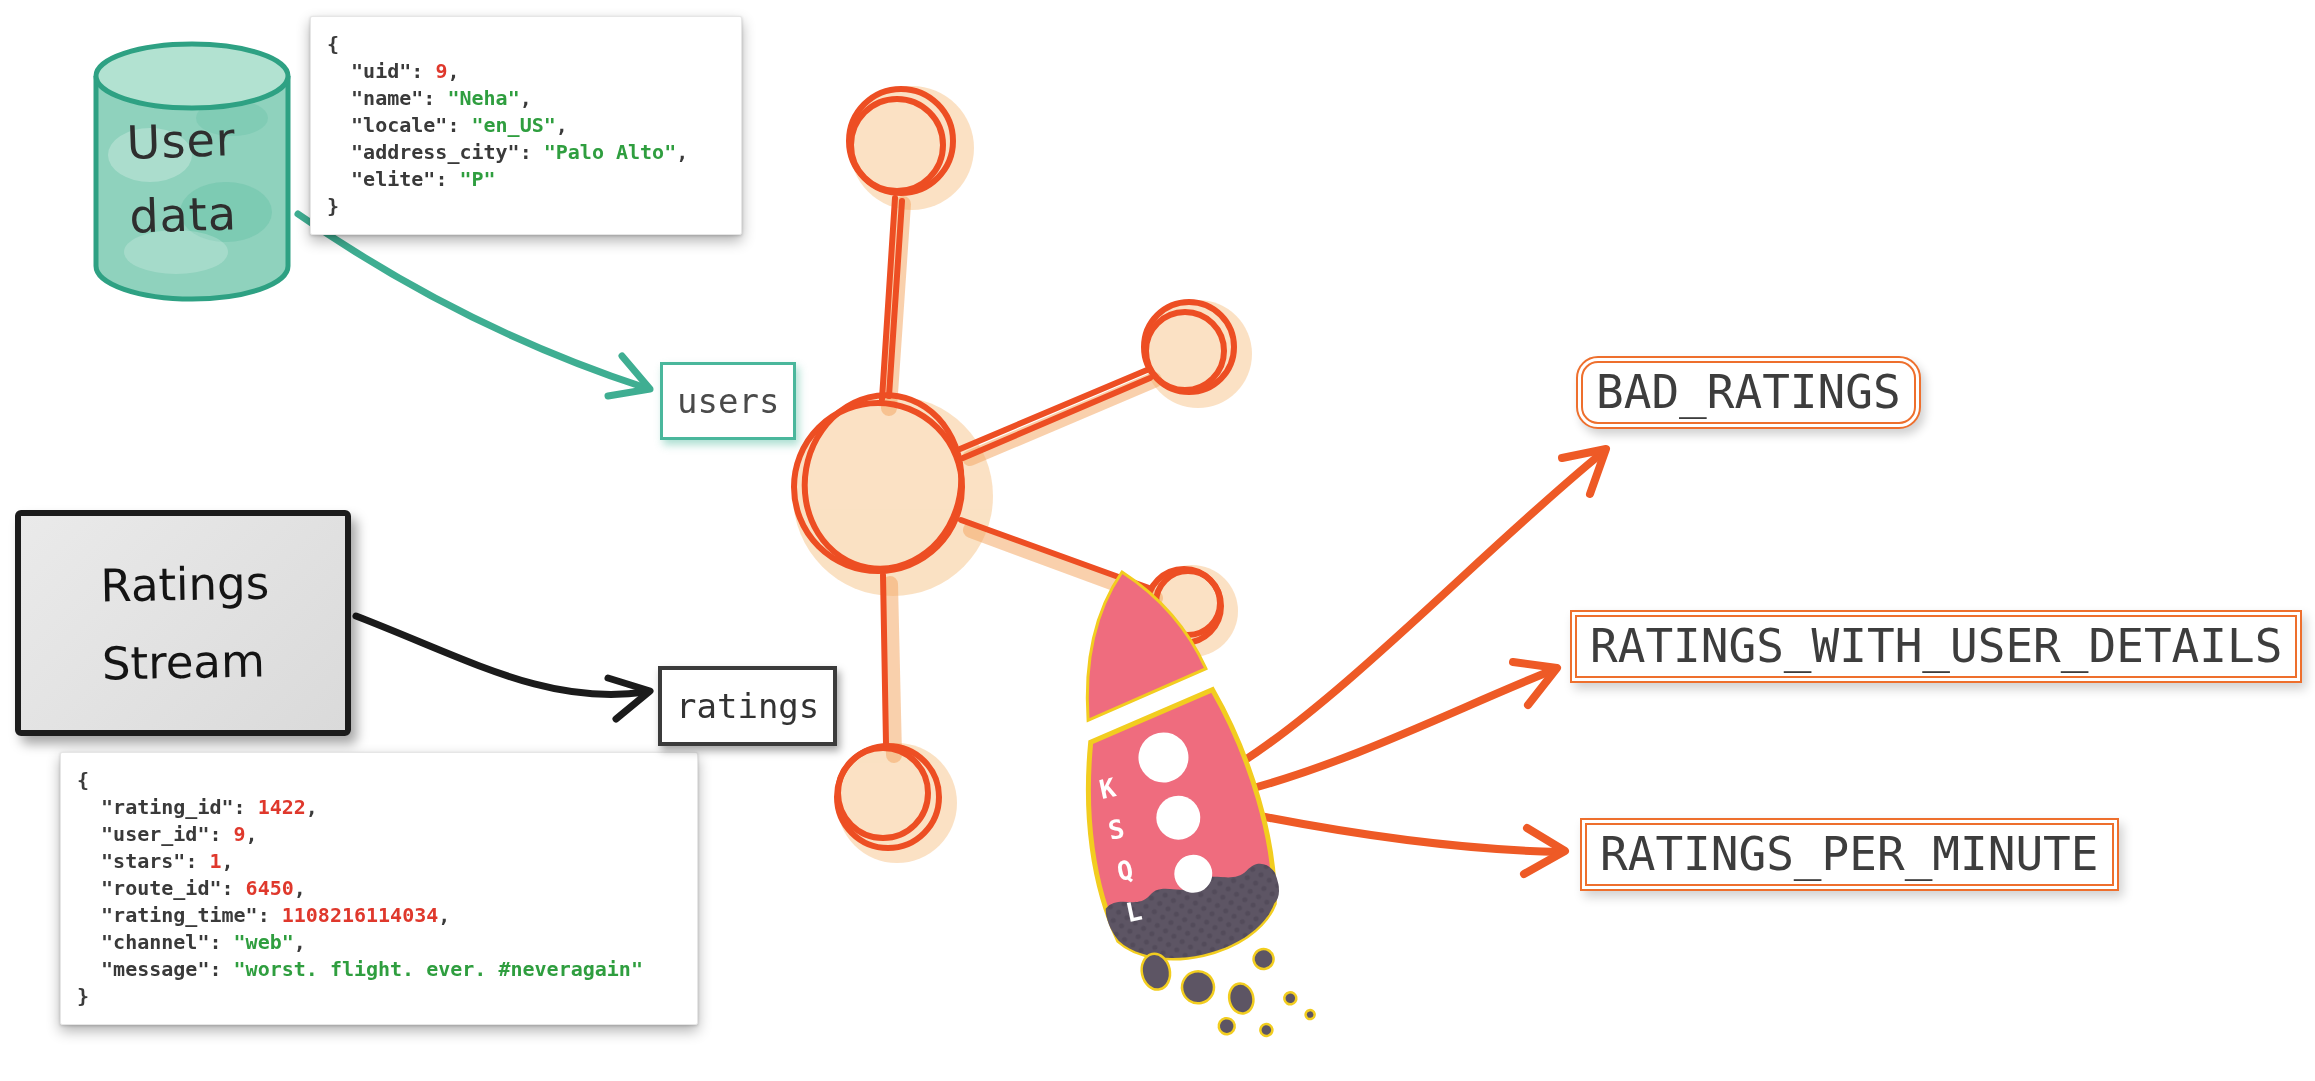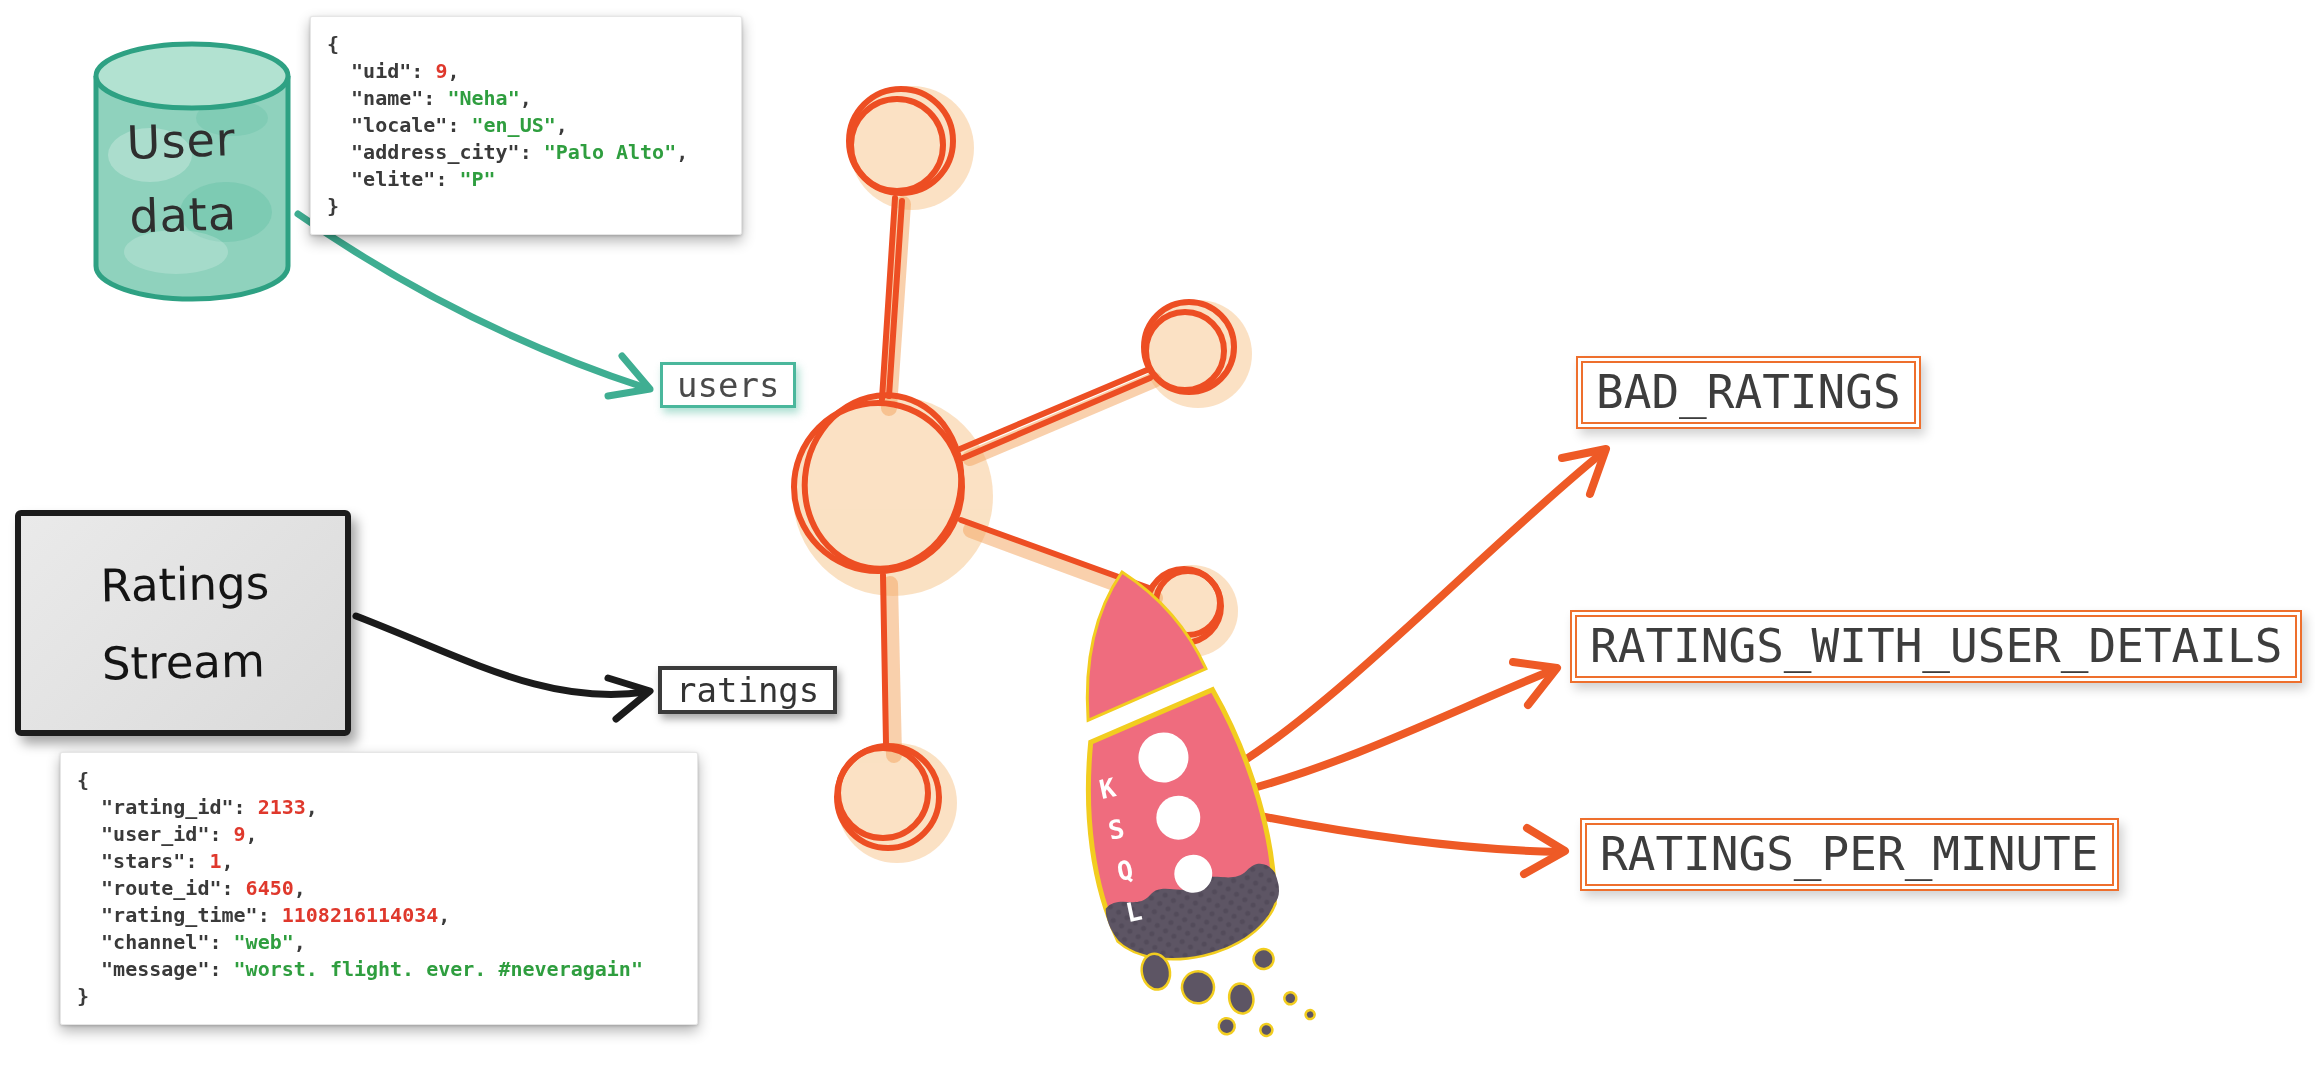--- a/index.html
+++ b/index.html
@@ -27,21 +27,21 @@
               transform:rotate(-2deg);}
   .stream-box{width:336px;height:226px;box-sizing:border-box;
               background:linear-gradient(135deg,#eaeaea,#dadada);
               border:6px solid #1c1c1c;border-radius:6px;
               box-shadow:6px 8px 12px rgba(0,0,0,.35);}
   .stream-text{padding:30px 0 0 80px;font-size:45px;line-height:78px;color:#141414;
                transform:rotate(-1deg);}
 
   
   .topic-label{background:#ffffff;font-family:"DejaVu Sans Mono",monospace;
-               font-size:34px;padding:0 14px;white-space:nowrap;}
+               font-size:34px;padding:16px 14px;white-space:nowrap;}
   .topic-users{border:3px solid #4ab79c;color:#4a4a4a;
                box-shadow:3px 5px 8px rgba(74,183,156,.45);}
   .topic-ratings{border:4px solid #3b3b3b;color:#333333;
                box-shadow:3px 5px 8px rgba(0,0,0,.35);}
 
   
   .output-box{background:#ffffff;border:7px double #ee6f2d;color:#3d3d3d;
               font-family:"DejaVu Sans Mono",monospace;font-size:46px;line-height:1.15;
               padding:3px 13px;white-space:nowrap;
               box-shadow:4px 6px 10px rgba(0,0,0,.18);}
@@ -179,35 +179,35 @@
   <div class="abs stream-box layer2" style="left:15px;top:510px;">
     <div class="stream-text">
       <div>Ratings</div>
       <div>Stream</div>
     </div>
   </div>
 
   <div class="abs code-card layer2" style="left:60px;top:752px;width:604px;">
     <div class="code">
         <div class="code-line"><span class="tok-brace">{</span></div>
-        <div class="code-line code-indent"><span class="tok-key">"rating_id"</span><span class="tok-punc">: </span><span class="tok-number">2133</span><span class="tok-punc">,</span></div>
+        <div class="code-line code-indent"><span class="tok-key">"rating_id"</span><span class="tok-punc">: </span><span class="tok-number">1422</span><span class="tok-punc">,</span></div>
         <div class="code-line code-indent"><span class="tok-key">"user_id"</span><span class="tok-punc">: </span><span class="tok-number">9</span><span class="tok-punc">,</span></div>
         <div class="code-line code-indent"><span class="tok-key">"stars"</span><span class="tok-punc">: </span><span class="tok-number">1</span><span class="tok-punc">,</span></div>
         <div class="code-line code-indent"><span class="tok-key">"route_id"</span><span class="tok-punc">: </span><span class="tok-number">6450</span><span class="tok-punc">,</span></div>
         <div class="code-line code-indent"><span class="tok-key">"rating_time"</span><span class="tok-punc">: </span><span class="tok-number">1108216114034</span><span class="tok-punc">,</span></div>
         <div class="code-line code-indent"><span class="tok-key">"channel"</span><span class="tok-punc">: </span><span class="tok-string">"web"</span><span class="tok-punc">,</span></div>
         <div class="code-line code-indent"><span class="tok-key">"message"</span><span class="tok-punc">: </span><span class="tok-string">"worst. flight. ever. #neveragain"</span><span class="tok-punc"></span></div>
         <div class="code-line"><span class="tok-brace">}</span></div>
       </div>
   </div>
 
   <div class="abs topic-label topic-users layer2" style="left:660px;top:362px;">users</div>
   <div class="abs topic-label topic-ratings layer2" style="left:658px;top:666px;">ratings</div>
 
-  <div class="abs output-box layer2" style="left:1576px;top:356px;">BAD_RATINGS</div>
+  <div class="abs output-box layer2" style="left:1576px;top:356px;border-radius:22px;">BAD_RATINGS</div>
   <div class="abs output-box layer2" style="left:1570px;top:610px;">RATINGS_WITH_USER_DETAILS</div>
   <div class="abs output-box layer2" style="left:1580px;top:818px;text-align:right;">RATINGS_PER_MINUTE</div>
 
   <div class="abs ksql-label layer3" style="left:1106px;top:772px;">
       <span class="ksql-letter">K</span>
       <span class="ksql-letter">S</span>
       <span class="ksql-letter">Q</span>
       <span class="ksql-letter">L</span>
     </div>
 

